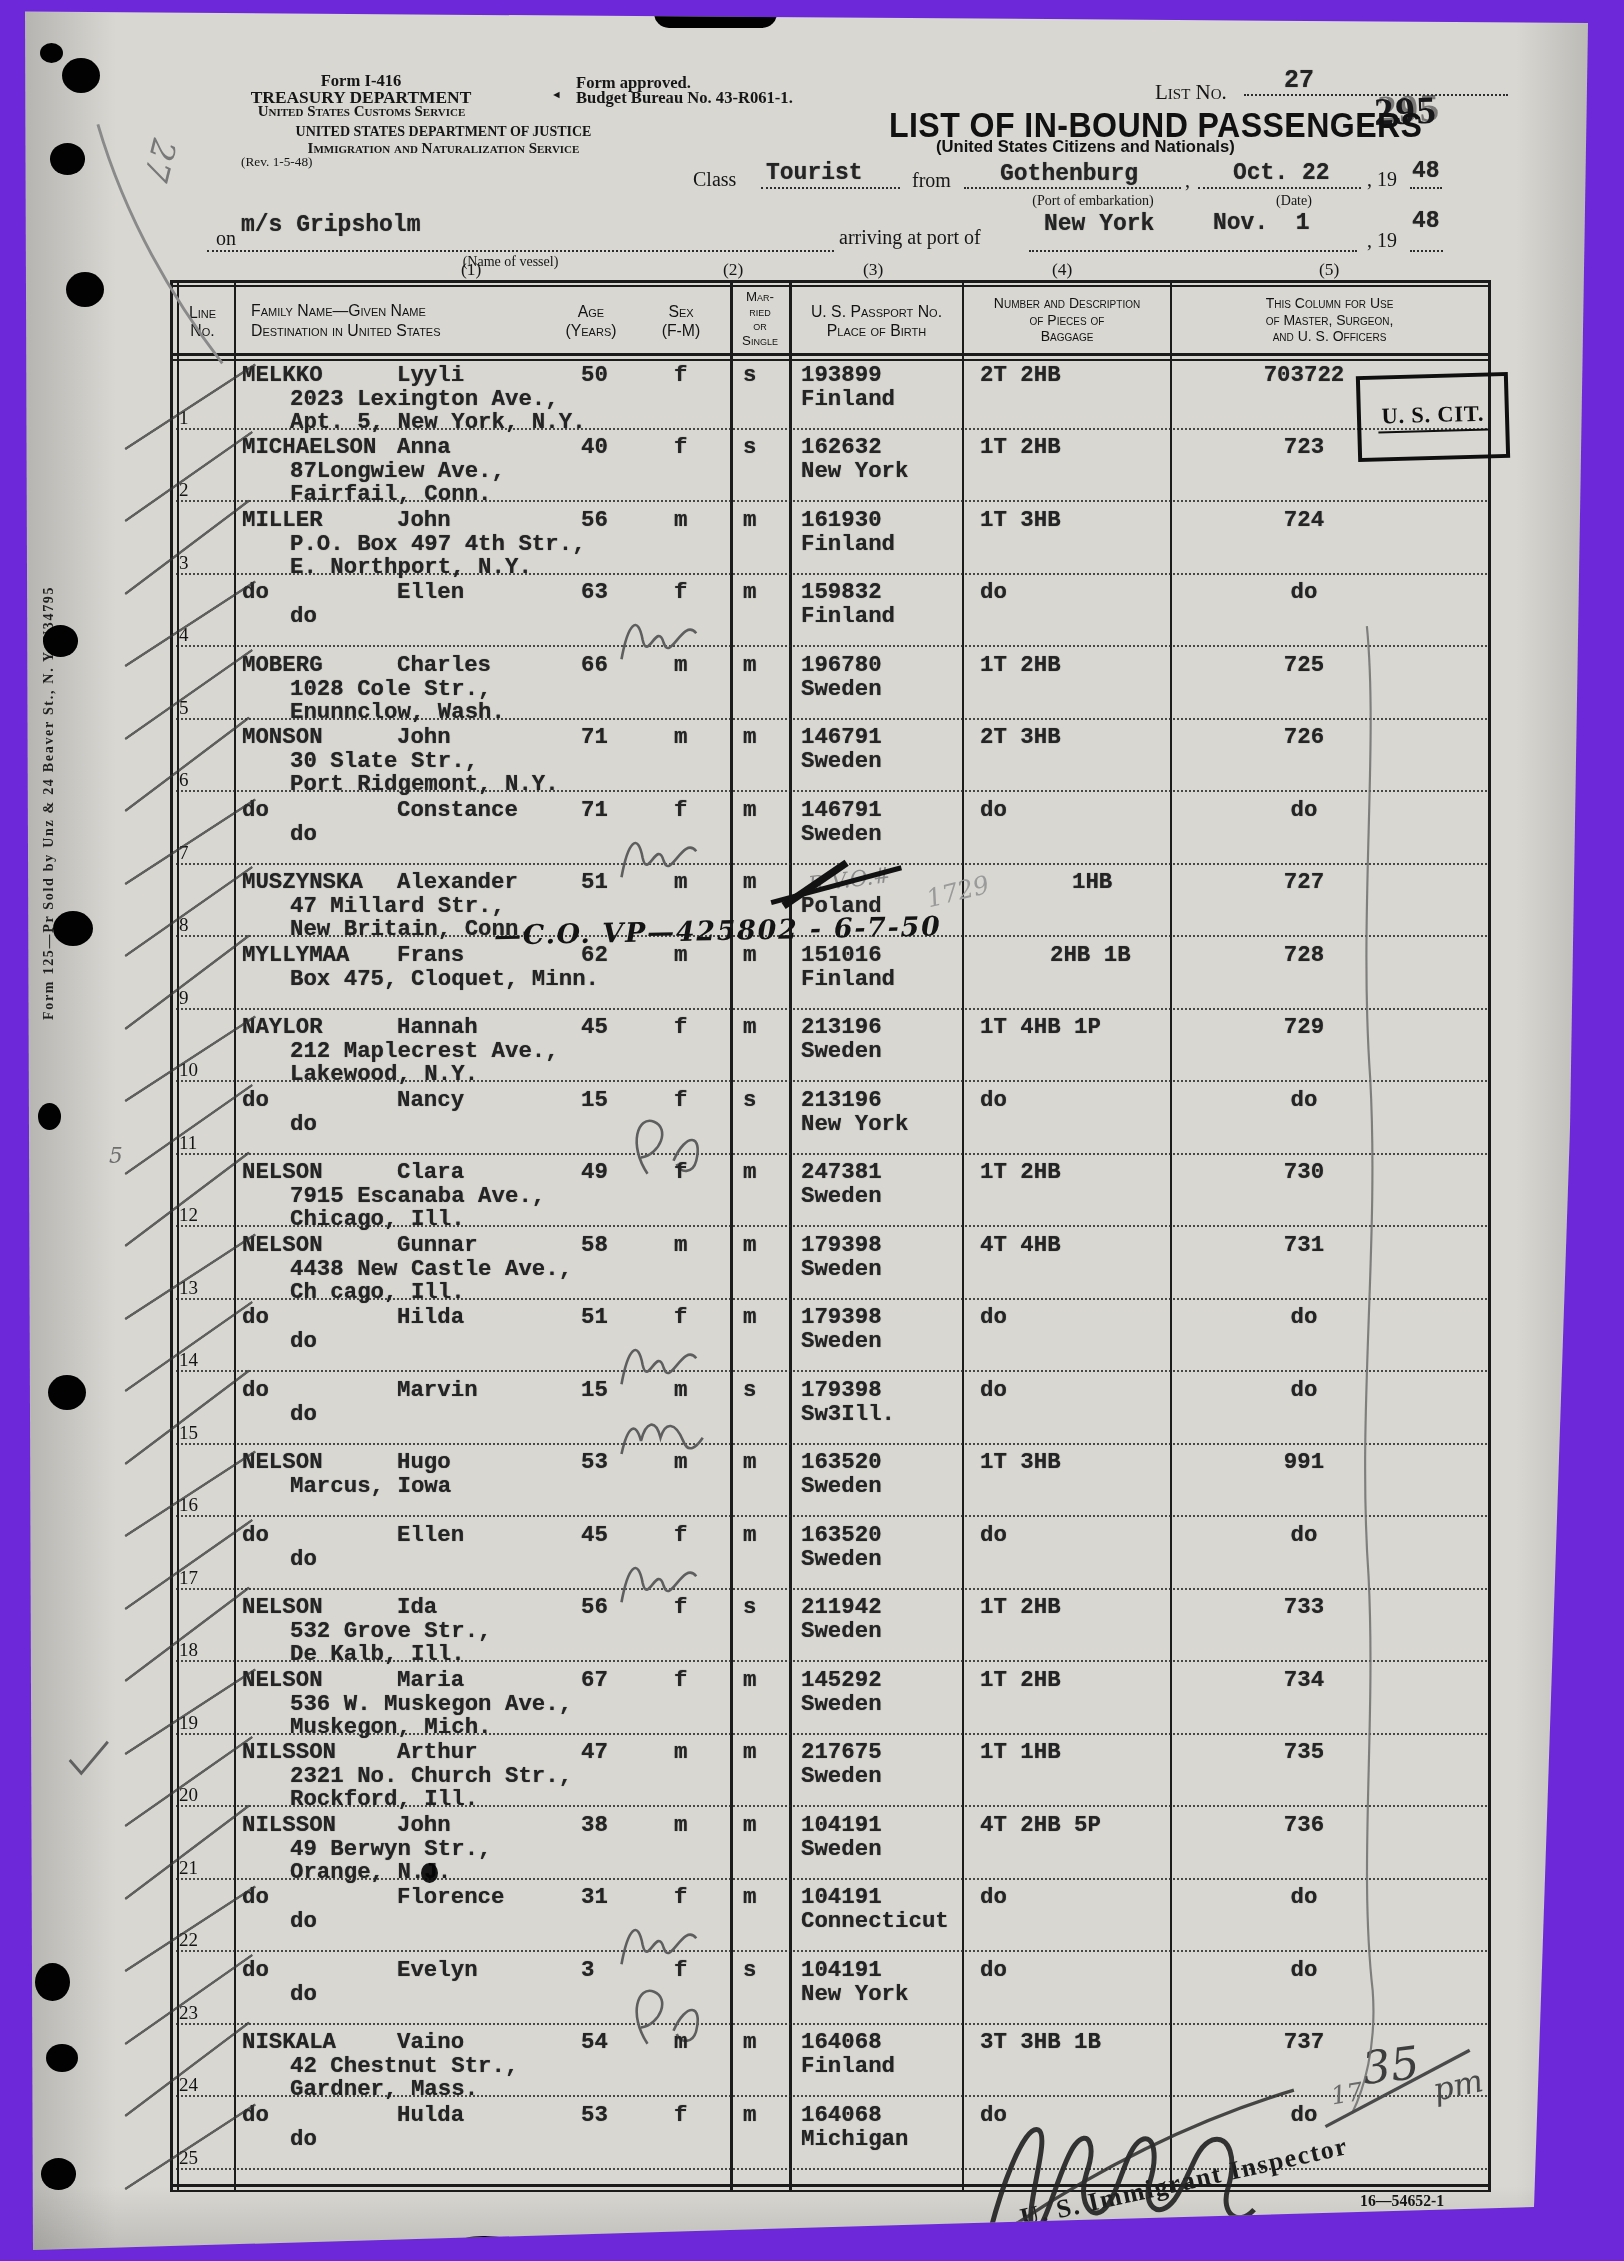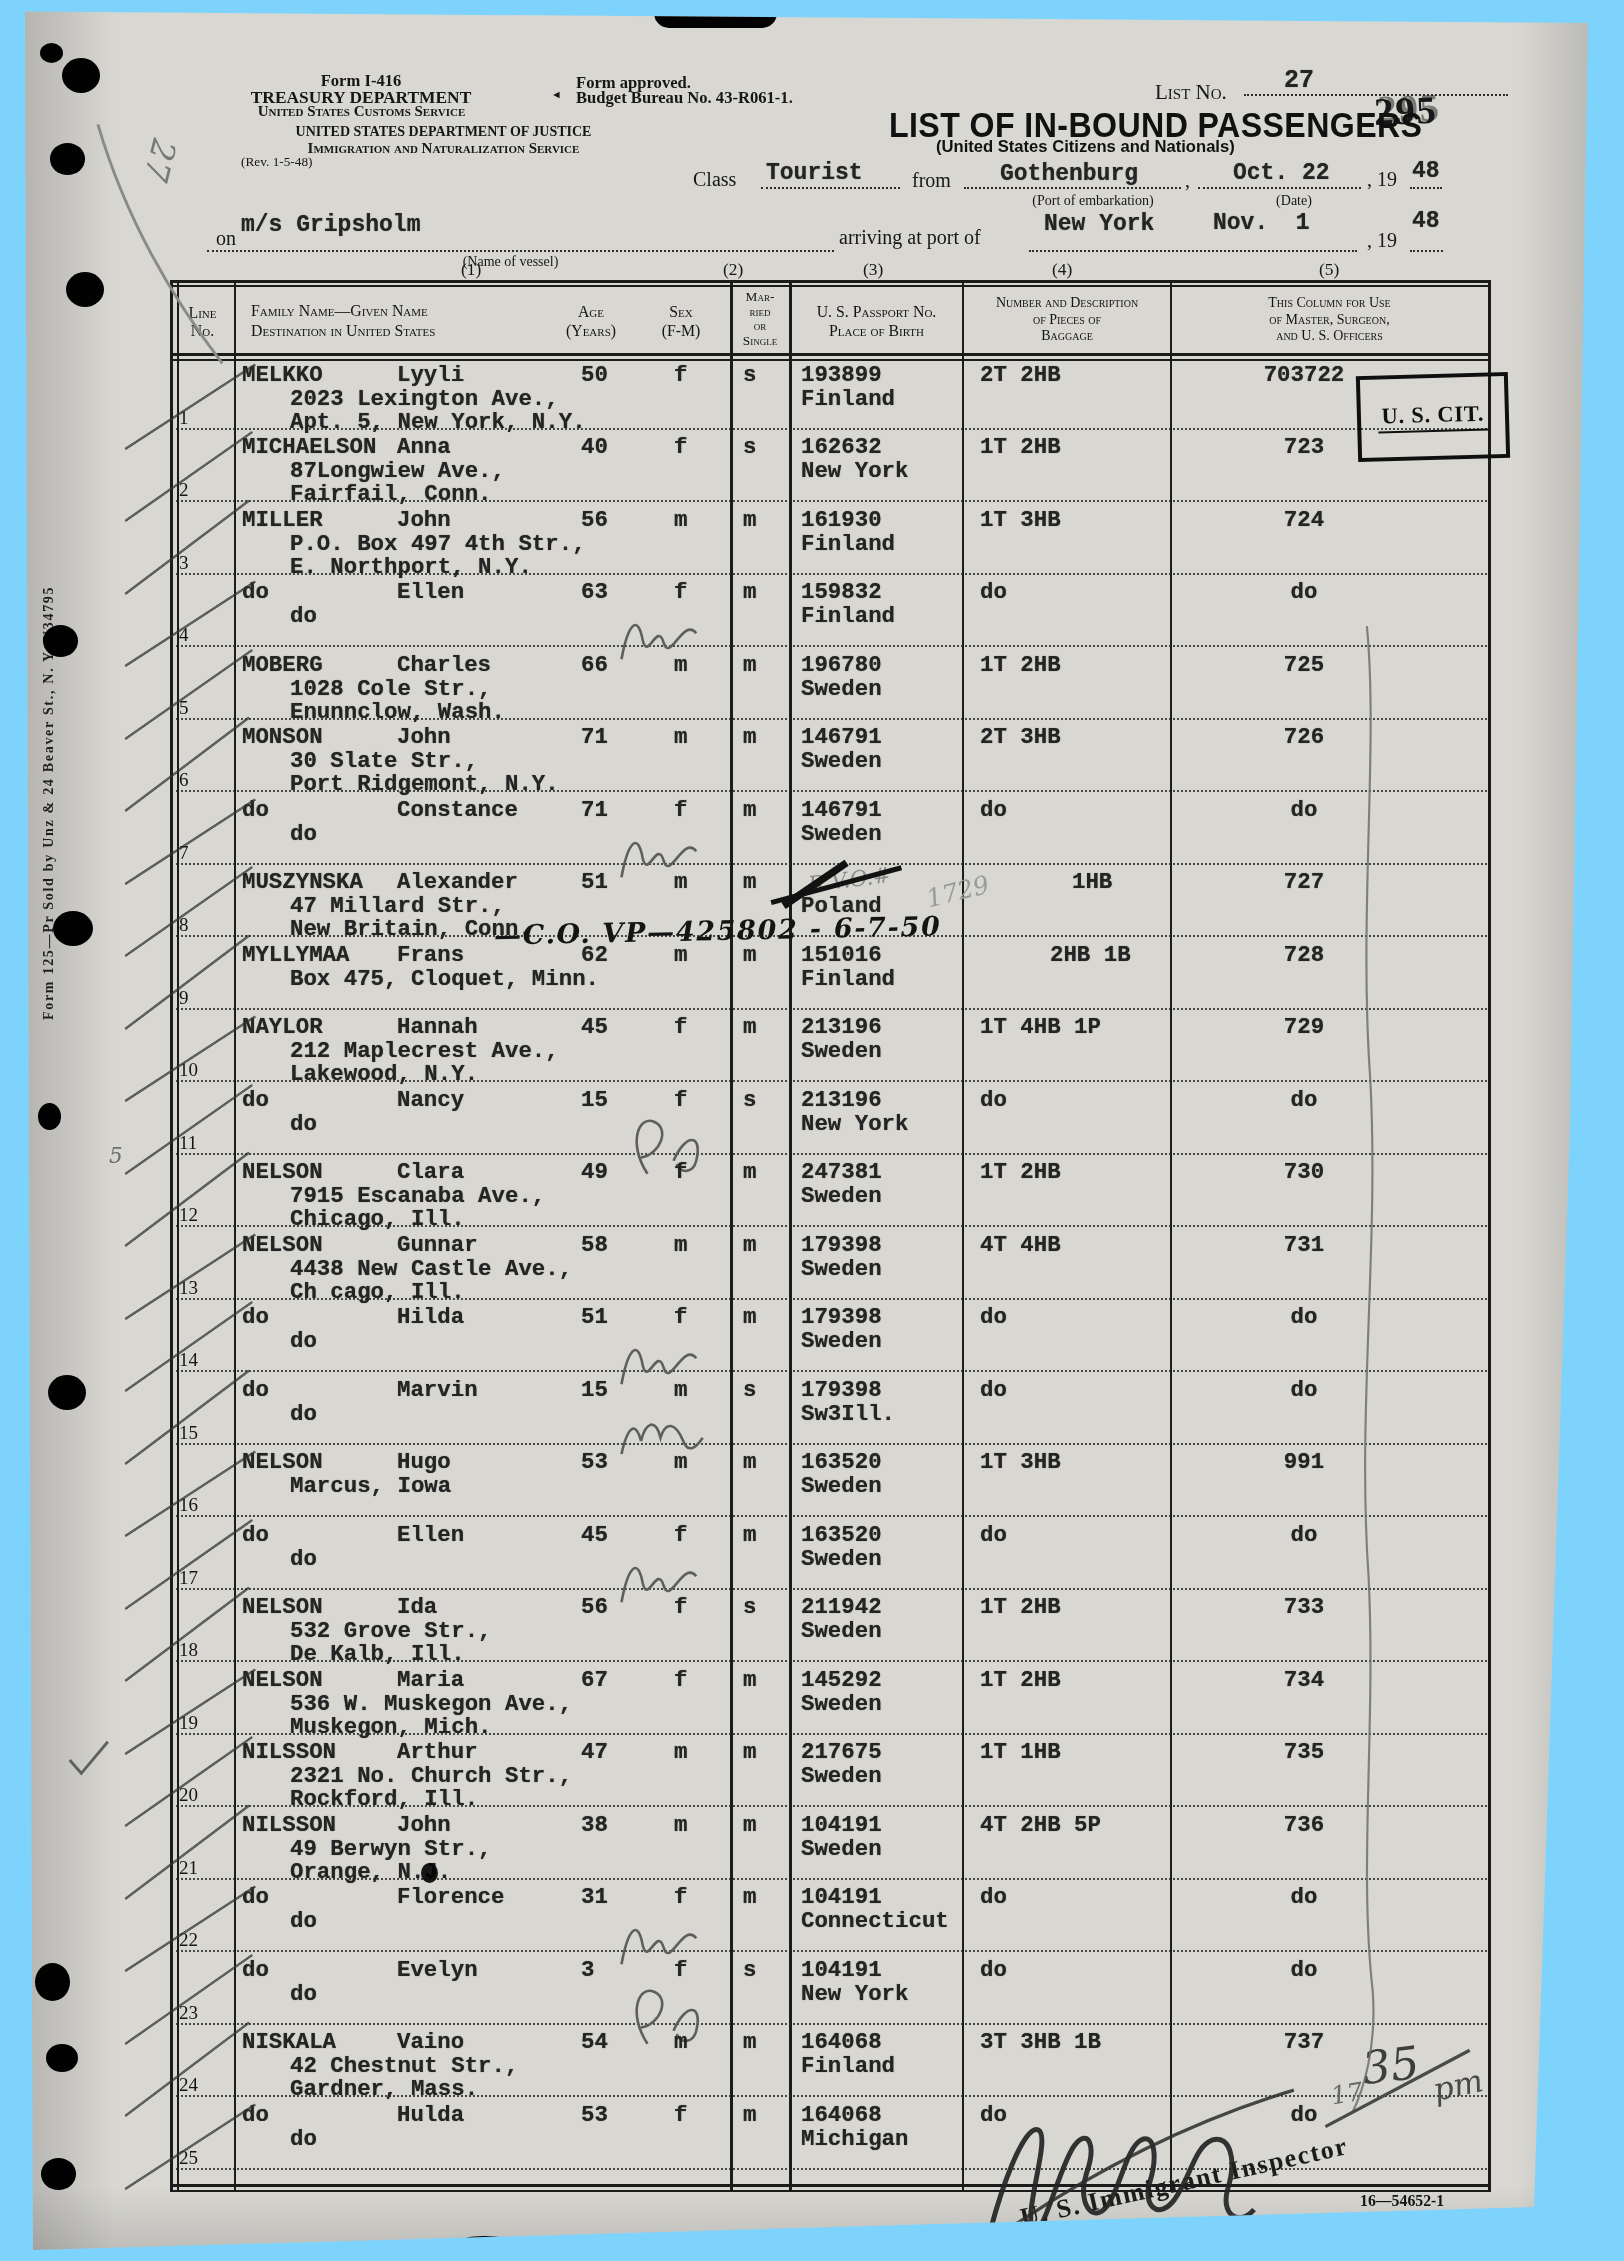--- a/index.html
+++ b/index.html
@@ -1,16 +1,16 @@
 <!DOCTYPE html>
 <html style="font-size:13.3px"><head>
 <meta charset="utf-8">
 <style>
   html,body{margin:0;padding:0;background:#000;}
-  #stage{position:relative;width:1624px;height:2261px;background:#7dd3fc;overflow:hidden;
+  #stage{position:relative;width:1624px;height:2261px;background:#6d28d9;overflow:hidden;
          font-family:"Liberation Serif","DejaVu Serif",serif;}
   #page{position:absolute;inset:0;background:#d8d7d2;
         clip-path:polygon(25px 11.6px,1588px 23px,1570px 1128px,1534px 2207px,33px 2250px);}
   .shade{position:absolute;pointer-events:none;}
   
   .p{position:absolute;color:#161616;font-family:"Liberation Serif","DejaVu Serif",serif;white-space:pre;}
   .sc{font-variant:small-caps;}
   .ctr{text-align:center;}
   
   .t{position:absolute;font-family:"Liberation Mono","DejaVu Sans Mono",monospace;font-weight:700;
@@ -37,21 +37,21 @@
   .off{left:1188px;top:0;width:232px;text-align:center;}
   .num{left:179px;top:45px;font-size:19px;color:#141414;}
   .slash{position:absolute;width:156px;height:0;border-top:3.3px solid rgba(48,48,48,.72);
          transform-origin:0 0;border-radius:2.5px;}
   .uscit{position:absolute;left:1357px;top:11.6px;width:144px;height:78px;border:4.1px solid #0f0f0f;
          transform:rotate(-1.6deg);display:flex;align-items:center;justify-content:center;}
   .uscit span{font-family:"Liberation Serif",serif;font-weight:700;font-size:22.4px;color:#101010;
          border-bottom:2.5px solid #101010;padding:0 3.3px 1.7px;letter-spacing:0.8px;}
   .hole{position:absolute;background:#020202;border-radius:50%;filter:blur(0.5px);}
   .blob{position:absolute;background:#020202;border-radius:50%;}
-  .hdr{position:absolute;color:#131313;font-family:Liberation Serif, serif;}
+  .hdr{position:absolute;color:#131313;font-family:Liberation Sans, sans-serif;}
   svg{position:absolute;overflow:visible;}
 </style>
 </head>
 <body>
 
 <div id="stage">
  <div id="page">
 
   <div class="shade" style="left:25px;top:0;width:91px;height:2261px;background:linear-gradient(to left,rgba(0,0,0,0),rgba(0,0,0,.16));"></div>
   <div class="shade" style="right:0;top:0;width:108px;height:2261px;background:linear-gradient(to right,rgba(0,0,0,0),rgba(0,0,0,.2));"></div>

